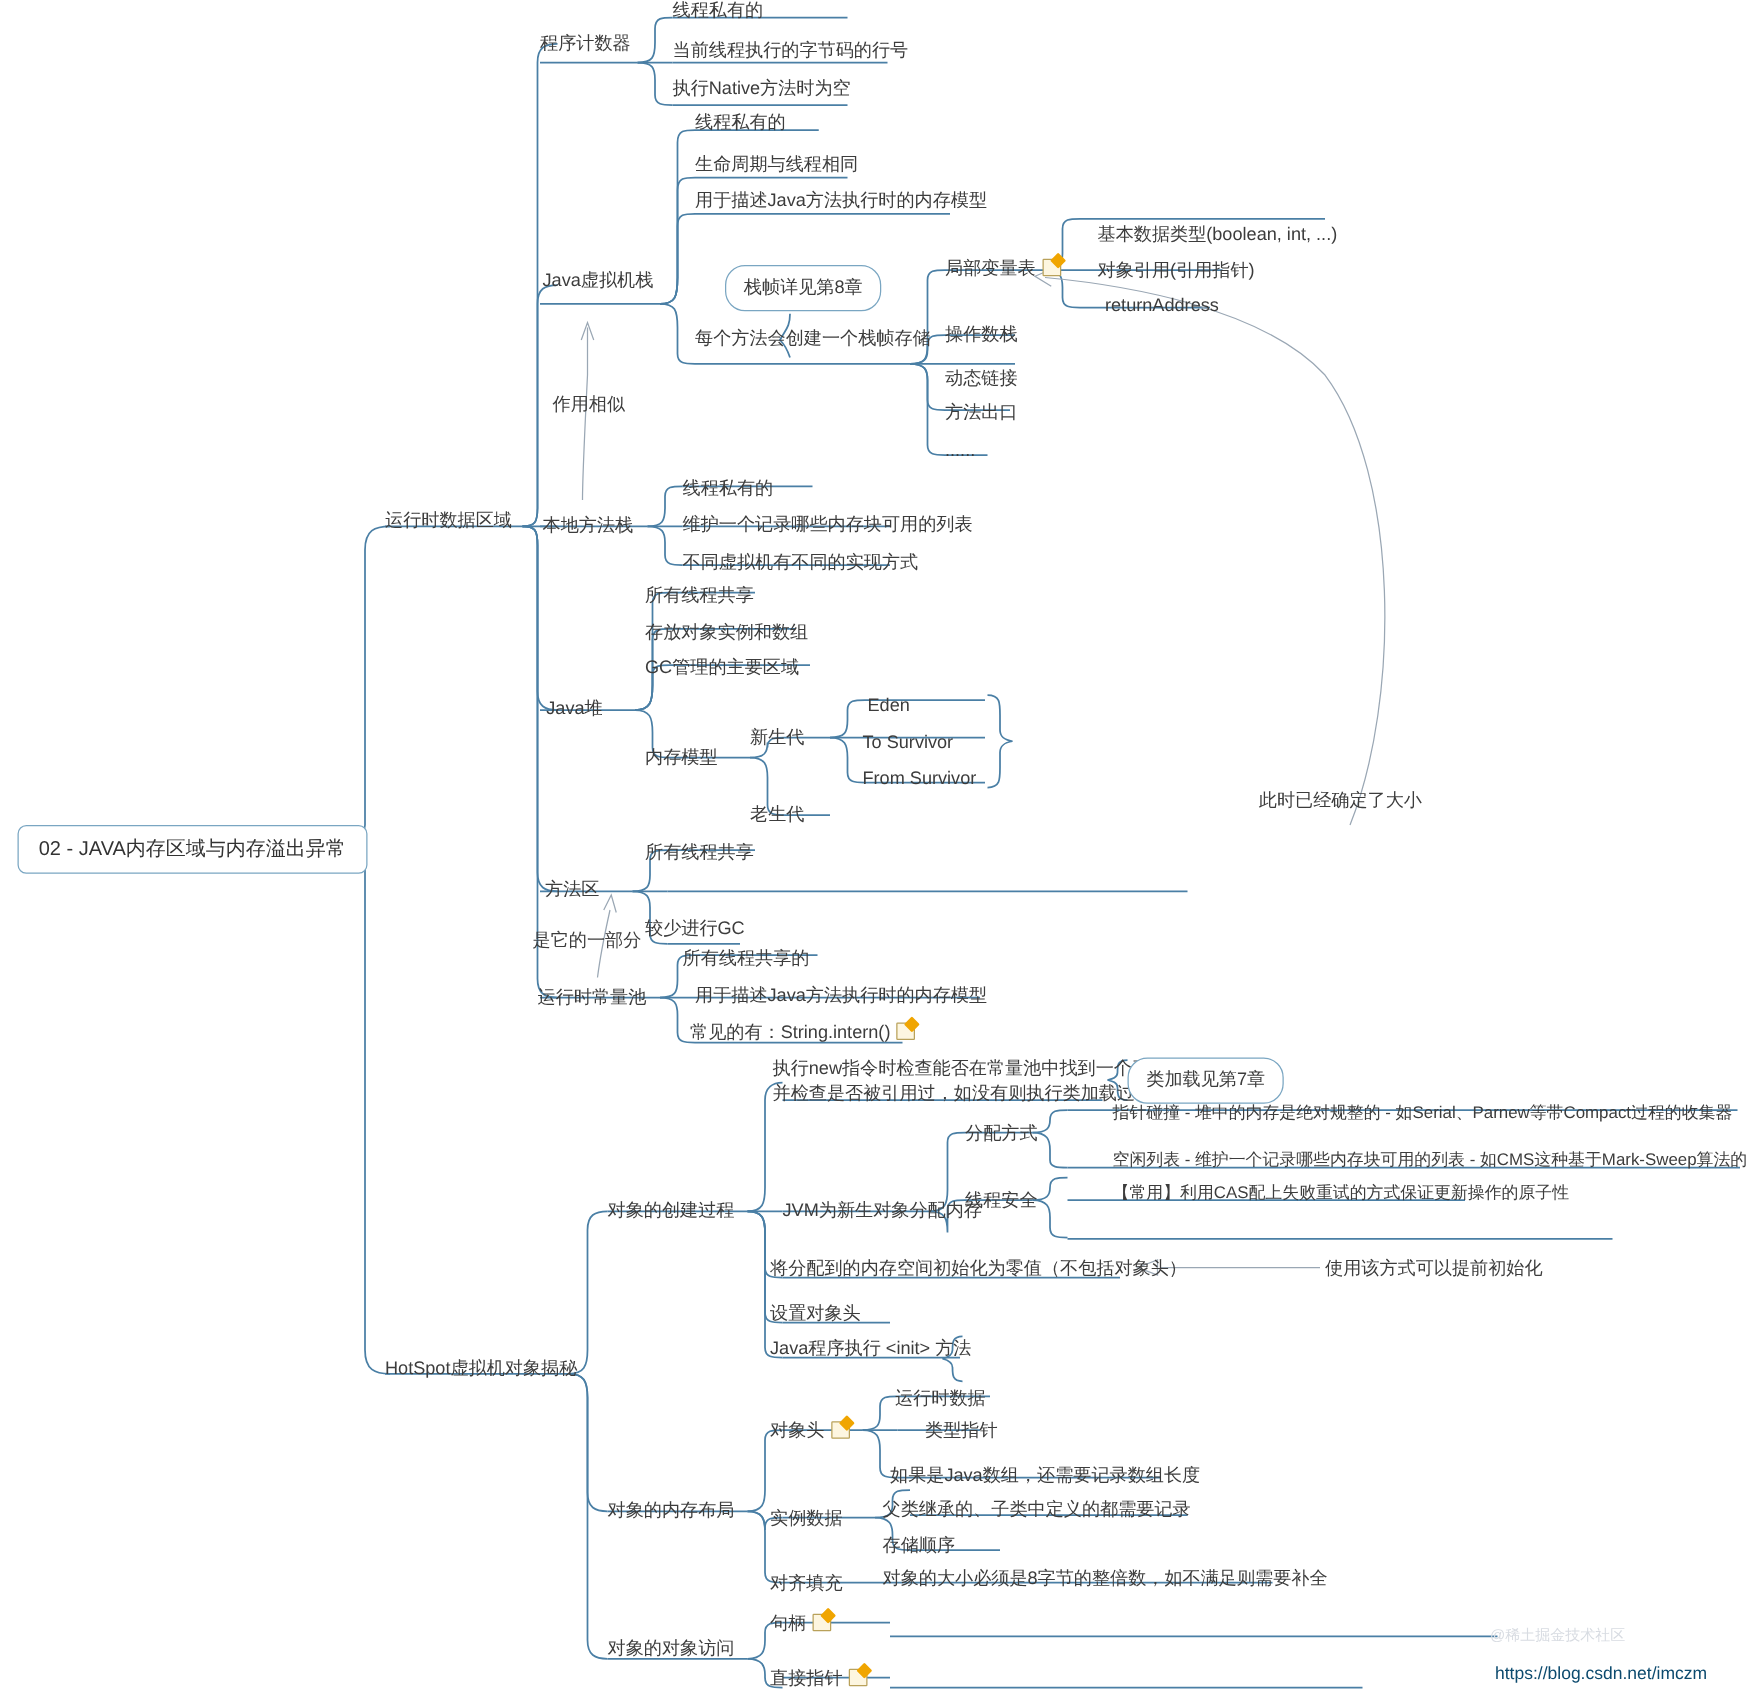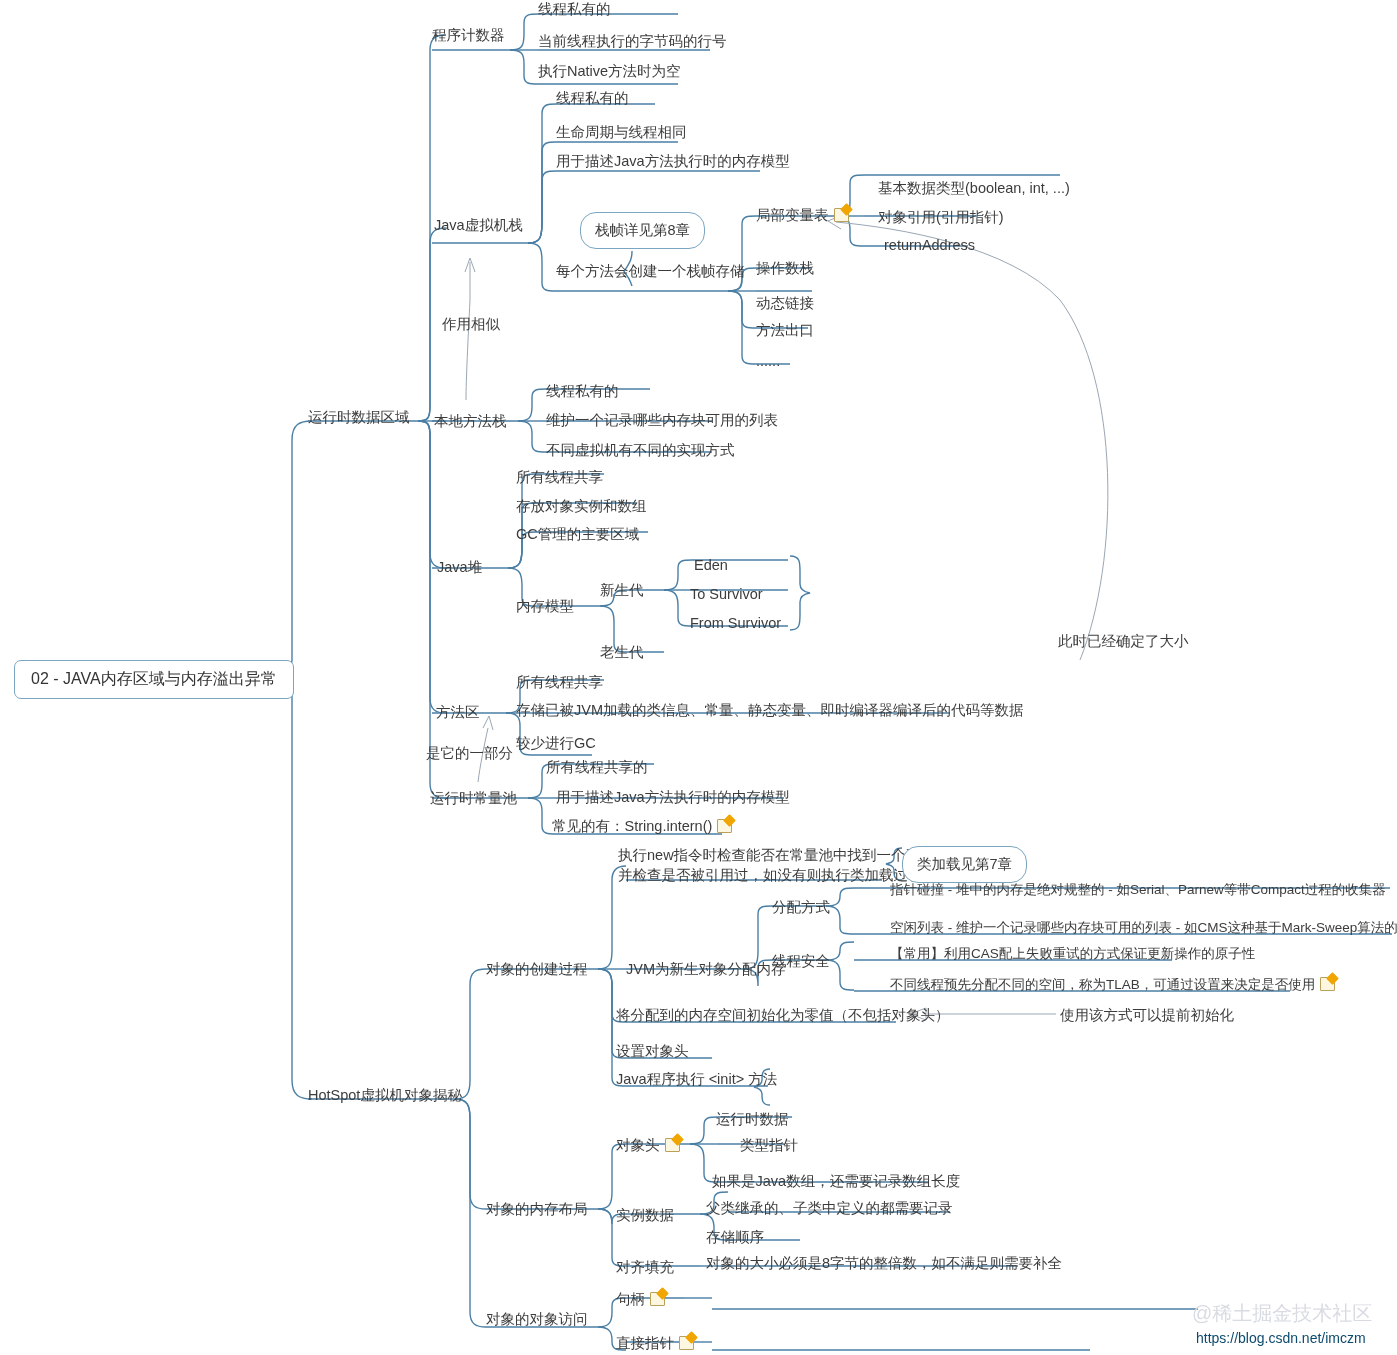--- a/index.html
+++ b/index.html
@@ -19,21 +19,21 @@
   .callout{position:absolute;border:1px solid #7aa6c2;border-radius:16px;
            padding:7px 14px;font-size:14.5px;color:#3c3c3c;background:#fff;
            text-align:center;line-height:1.45;}
 
   .ic{display:inline-block;width:15px;height:14px;position:relative;
       vertical-align:-2px;margin-left:5px;}
   .ic i{position:absolute;inset:0;border:1px solid #b9a15a;background:#fdf6e0;border-radius:1px;}
   .ic b{position:absolute;right:-2px;top:-3px;width:9px;height:9px;
         background:#f0a500;transform:rotate(45deg);border-radius:1px;}
 
-  .wm{position:absolute;color:#d8dce2;font-size:20px;white-space:nowrap;}
+  .wm{position:absolute;color:#d8dce2;font-size:12px;white-space:nowrap;}
   .wm2{position:absolute;color:#0c4a6e;font-size:14px;white-space:nowrap;}
 
   .multi{white-space:pre-line;line-height:1.4;}
 </style>
 </head>
 <body>
 
 <div id="canvas">
 
   <svg class="links" viewBox="0 0 1397 1355">
@@ -244,21 +244,21 @@
   <div class="node" style="left:756px;top:259px;">操作数栈</div>
   <div class="node" style="left:756px;top:294px;">动态链接</div>
   <div class="node" style="left:756px;top:321px;">方法出口</div>
   <div class="node" style="left:756px;top:352px;">......</div>
 
   <div class="node" style="left:878px;top:179px;">基本数据类型(boolean, int, ...)</div>
   <div class="node" style="left:878px;top:208px;">对象引用(引用指针)</div>
   <div class="node" style="left:884px;top:236px;">returnAddress</div>
 
   <div class="node" style="left:442px;top:315px;">作用相似</div>
-  <div class="node" style="left:1058px;top:632px;">此时已经确定了大小</div>
+  <div class="node" style="left:1007px;top:632px;">此时已经确定了大小</div>
 
   <div class="node" style="left:434px;top:412px;">本地方法栈</div>
   <div class="node" style="left:546px;top:382px;">线程私有的</div>
   <div class="node" style="left:546px;top:411px;">维护一个记录哪些内存块可用的列表</div>
   <div class="node" style="left:546px;top:441px;">不同虚拟机有不同的实现方式</div>
 
   <div class="node" style="left:437px;top:558px;">Java堆</div>
   <div class="node" style="left:516px;top:468px;">所有线程共享</div>
   <div class="node" style="left:516px;top:497px;">存放对象实例和数组</div>
   <div class="node" style="left:516px;top:525px;">GC管理的主要区域</div>
@@ -267,21 +267,20 @@
   <div class="node" style="left:600px;top:581px;">新生代</div>
   <div class="node" style="left:600px;top:643px;">老生代</div>
 
   <div class="node" style="left:694px;top:556px;">Eden</div>
   <div class="node" style="left:690px;top:585px;">To Survivor</div>
   <div class="node" style="left:690px;top:614px;">From Survivor</div>
 
 
   <div class="node" style="left:436px;top:703px;">方法区</div>
   <div class="node" style="left:516px;top:673px;">所有线程共享</div>
-  <div class="node" style="left:516px;top:701px;">存储已被JVM加载的类信息、常量、静态变量、即时编译器编译后的代码等数据</div>
   <div class="node" style="left:516px;top:734px;">较少进行GC</div>
 
   <div class="node" style="left:426px;top:744px;">是它的一部分</div>
 
   <div class="node" style="left:430px;top:789px;">运行时常量池</div>
   <div class="node" style="left:546px;top:758px;">所有线程共享的</div>
   <div class="node" style="left:556px;top:788px;">用于描述Java方法执行时的内存模型</div>
   <div class="node" style="left:552px;top:817px;">
     <span>常见的有：String.intern()</span><span class="ic"><i></i><b></b></span>
   </div>
@@ -291,23 +290,20 @@
 并检查是否被引用过，如没有则执行类加载过程</div>
   <div class="callout" style="left:902px;top:846px;">类加载见第7章</div>
 
   <div class="node" style="left:626px;top:960px;">JVM为新生对象分配内存</div>
   <div class="node" style="left:772px;top:898px;">分配方式</div>
   <div class="node" style="left:772px;top:952px;">线程安全</div>
 
   <div class="node small" style="left:890px;top:881px;">指针碰撞 - 堆中的内存是绝对规整的 - 如Serial、Parnew等带Compact过程的收集器</div>
   <div class="node small" style="left:890px;top:919px;">空闲列表 - 维护一个记录哪些内存块可用的列表 - 如CMS这种基于Mark-Sweep算法的收集器</div>
   <div class="node small" style="left:890px;top:945px;">【常用】利用CAS配上失败重试的方式保证更新操作的原子性</div>
-  <div class="node small" style="left:890px;top:976px;">
-    <span>不同线程预先分配不同的空间，称为TLAB，可通过设置来决定是否使用</span><span class="ic"><i></i><b></b></span>
-  </div>
 
   <div class="node" style="left:616px;top:1006px;">将分配到的内存空间初始化为零值（不包括对象头）</div>
   <div class="node" style="left:1060px;top:1006px;">使用该方式可以提前初始化</div>
   <div class="node" style="left:616px;top:1042px;">设置对象头</div>
   <div class="node" style="left:616px;top:1070px;">Java程序执行 &lt;init&gt; 方法</div>
 
   <div class="node" style="left:486px;top:1200px;">对象的内存布局</div>
   <div class="node" style="left:616px;top:1136px;">
     <span>对象头</span><span class="ic"><i></i><b></b></span>
   </div>

